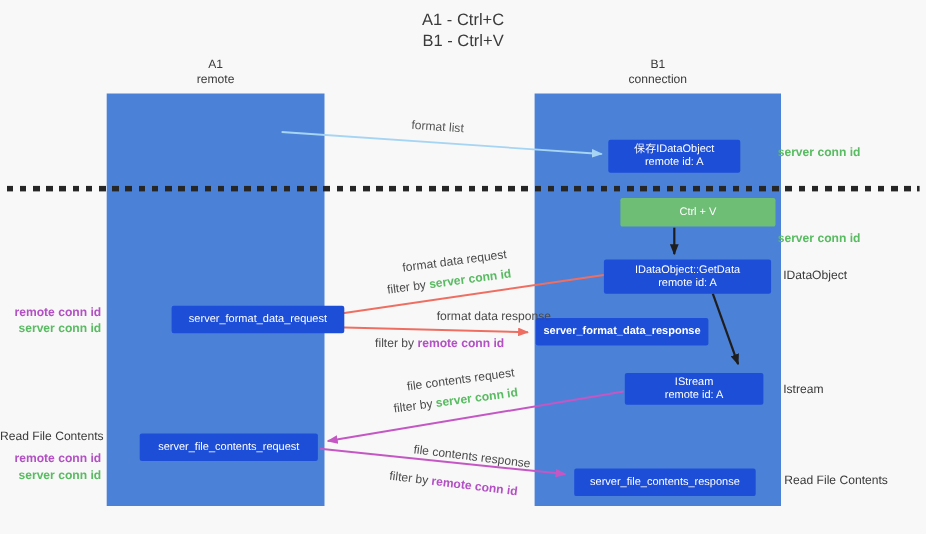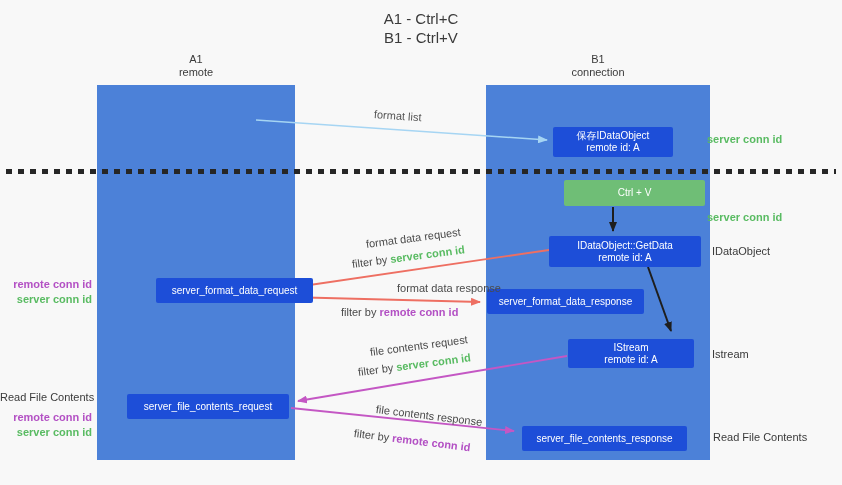--- a/index.html
+++ b/index.html
@@ -83,21 +83,21 @@
     <div class="ln">保存IDataObject</div>
     <div class="ln">remote id: A</div>
   </div>
   <div class="abs node green" style="left:564px;top:180px;width:141px;height:26px;">
     <div class="ln">Ctrl + V</div>
   </div>
   <div class="abs node orange" style="left:549px;top:236px;width:152px;height:31px;">
     <div class="ln">IDataObject::GetData</div>
     <div class="ln">remote id: A</div>
   </div>
-  <div class="abs node orange" style="left:487px;top:289px;width:157px;height:25px;">
+  <div class="abs node orange" style="left:487px;top:289px;width:157px;height:25px;font-weight:bold;">
     <div class="ln">server_format_data_response</div>
   </div>
   <div class="abs node orange" style="left:568px;top:339px;width:126px;height:29px;">
     <div class="ln">IStream</div>
     <div class="ln">remote id: A</div>
   </div>
   <div class="abs node orange" style="left:522px;top:426px;width:165px;height:25px;">
     <div class="ln">server_file_contents_response</div>
   </div>
 

